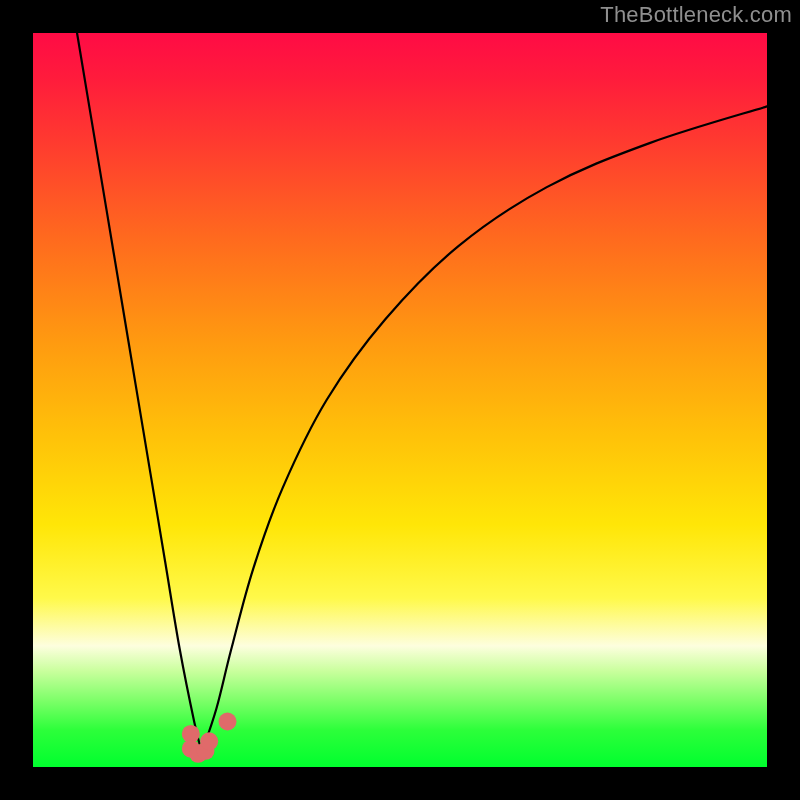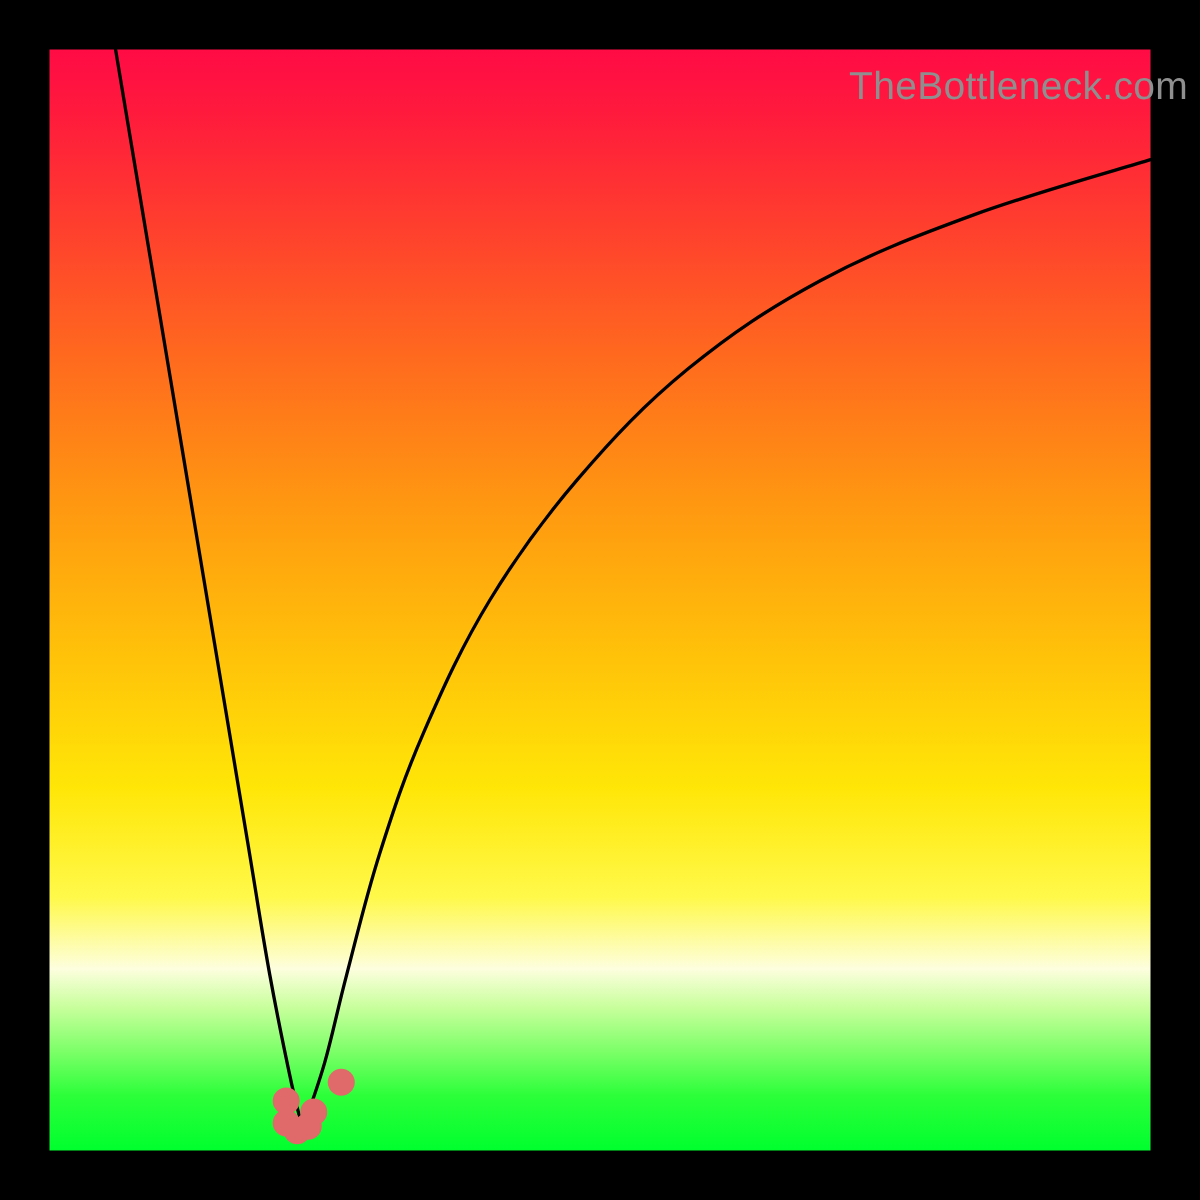--- a/index.html
+++ b/index.html
@@ -35,25 +35,24 @@
       #7cff68 91%,
       #2cff3a 95%,
       #00ff2e 100%
     );
   }
   .watermark {
     position: absolute;
     top: 2px;
     right: 8px;
     font-family: Arial, Helvetica, sans-serif;
-    font-size: 26px;
+    font-size: 22px;
     color: #8f8f8f;
     letter-spacing: 0.2px;
     user-select: none;
-    margin-top: 40px;
   }
   svg {
     position: absolute;
     left: 0;
     top: 0;
   }
 </style>
 </head>
 <body>
 

